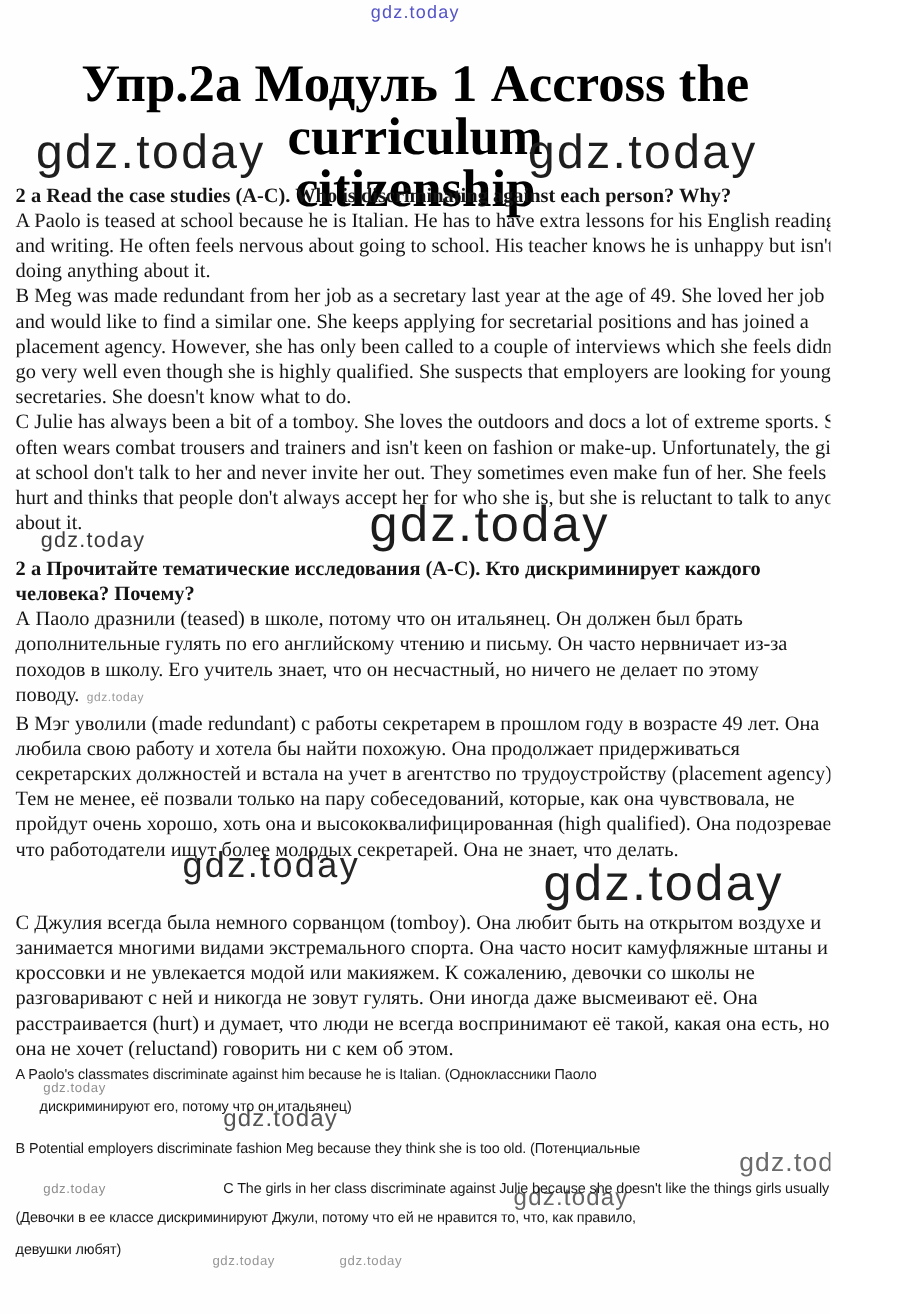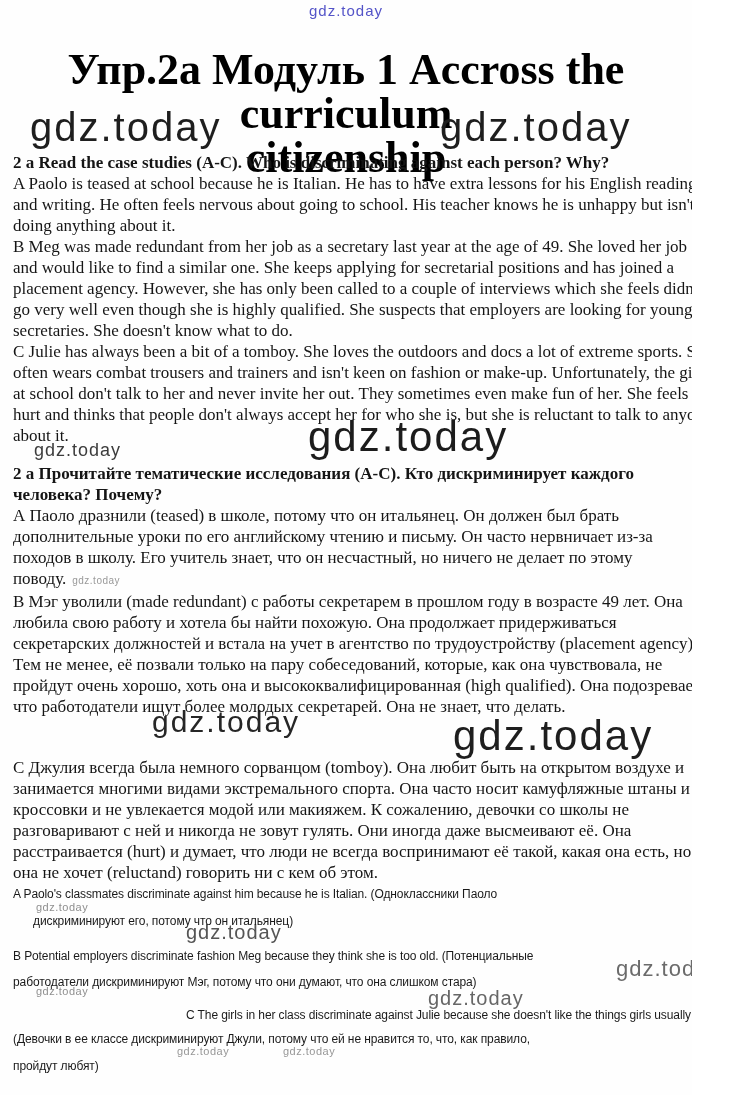--- a/index.html
+++ b/index.html
@@ -119,30 +119,29 @@
 
   <div class="content">
 
     <p class="serif bold">2 a Read the case studies (A-C). Who is discriminating against each person? Why?</p>
     <p class="serif">A Paolo is teased at school because he is Italian. He has to have extra lessons for his English reading and writing. He often feels nervous about going to school. His teacher knows he is unhappy but isn't doing anything about it.</p>
     <p class="serif">B Meg was made redundant from her job as a secretary last year at the age of 49. She loved her job and would like to find a similar one. She keeps applying for secretarial positions and has joined a placement agency. However, she has only been called to a couple of interviews which she feels didn't go very well even though she is highly qualified. She suspects that employers are looking for younger secretaries. She doesn't know what to do.</p>
     <p class="serif">C Julie has always been a bit of a tomboy. She loves the outdoors and docs a lot of extreme sports. She often wears combat trousers and trainers and isn't keen on fashion or make-up. Unfortunately, the girls at school don't talk to her and never invite her out. They sometimes even make fun of her. She feels hurt and thinks that people don't always accept her for who she is, but she is reluctant to talk to anyone about it.</p>
 
     <p class="serif bold ru-head">2 а Прочитайте тематические исследования (А-С). Кто дискриминирует каждого человека? Почему?</p>
 
-    <p class="serif"><span>А Паоло дразнили (teased) в школе, потому что он итальянец. Он должен был брать дополнительные уроки по его английскому чтению и письму. Он часто нервничает из-за походов в школу. Его учитель знает, что он несчастный, но ничего не делает по этому поводу.</span><span class="wm-inline-tiny">gdz.today</span></p>
+    <p class="serif"><span>А Паоло дразнили (teased) в школе, потому что он итальянец. Он должен был брать дополнительные гулять по его английскому чтению и письму. Он часто нервничает из-за походов в школу. Его учитель знает, что он несчастный, но ничего не делает по этому поводу.</span><span class="wm-inline-tiny">gdz.today</span></p>
 
     <p class="serif">В Мэг уволили (made redundant) с работы секретарем в прошлом году в возрасте 49 лет. Она любила свою работу и хотела бы найти похожую. Она продолжает придерживаться секретарских должностей и встала на учет в агентство по трудоустройству (placement agency). Тем не менее, её позвали только на пару собеседований, которые, как она чувствовала, не пройдут очень хорошо, хоть она и высококвалифицированная (high qualified). Она подозревает, что работодатели ищут более молодых секретарей. Она не знает, что делать.</p>
 
     <p class="serif ru-case-c">С Джулия всегда была немного сорванцом (tomboy). Она любит быть на открытом воздухе и занимается многими видами экстремального спорта. Она часто носит камуфляжные штаны и кроссовки и не увлекается модой или макияжем. К сожалению, девочки со школы не разговаривают с ней и никогда не зовут гулять. Они иногда даже высмеивают её. Она расстраивается (hurt) и думает, что люди не всегда воспринимают её такой, какая она есть, но она не хочет (reluctand) говорить ни с кем об этом.</p>
 
     <div class="answers">
       <div class="ans-line">A Paolo's classmates discriminate against him because he is Italian. (Одноклассники Паоло</div>
       <div class="ans-line ans-a2">дискриминируют его, потому что он итальянец)</div>
       <div class="ans-line ans-b1">B Potential employers discriminate fashion Meg because they think she is too old. (Потенциальные</div>
-      <div class="ans-line ans-b2">работодатели дискриминируют Мэг, потому что они думают, что она слишком стара)</div>
       <div class="ans-line ans-c1">C The girls in her class discriminate against Julie because she doesn't like the things girls usually like.</div>
       <div class="ans-line ans-c2">(Девочки в ее классе дискриминируют Джули, потому что ей не нравится то, что, как правило,</div>
-      <div class="ans-line ans-c3">пройдут любят)</div>
+      <div class="ans-line ans-c3">девушки любят)</div>
     </div>
 
   </div>
 </div>
 
 </body></html>

